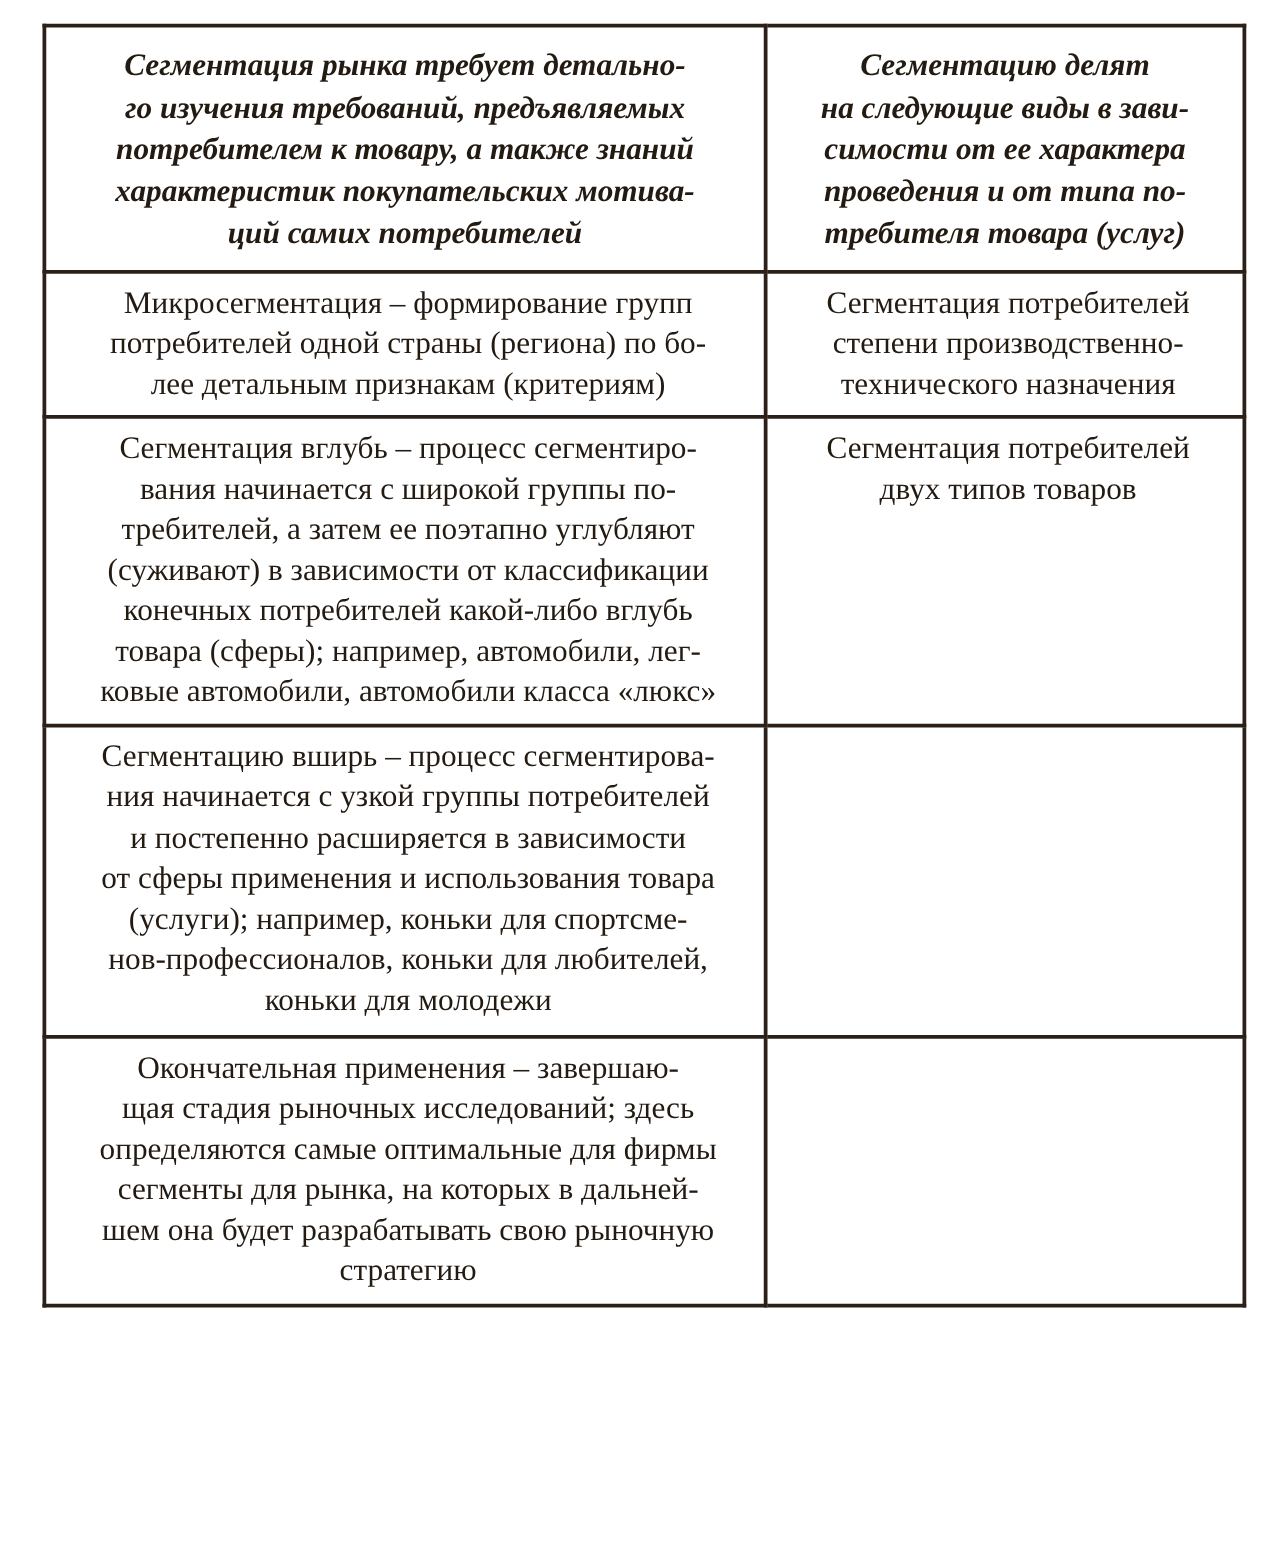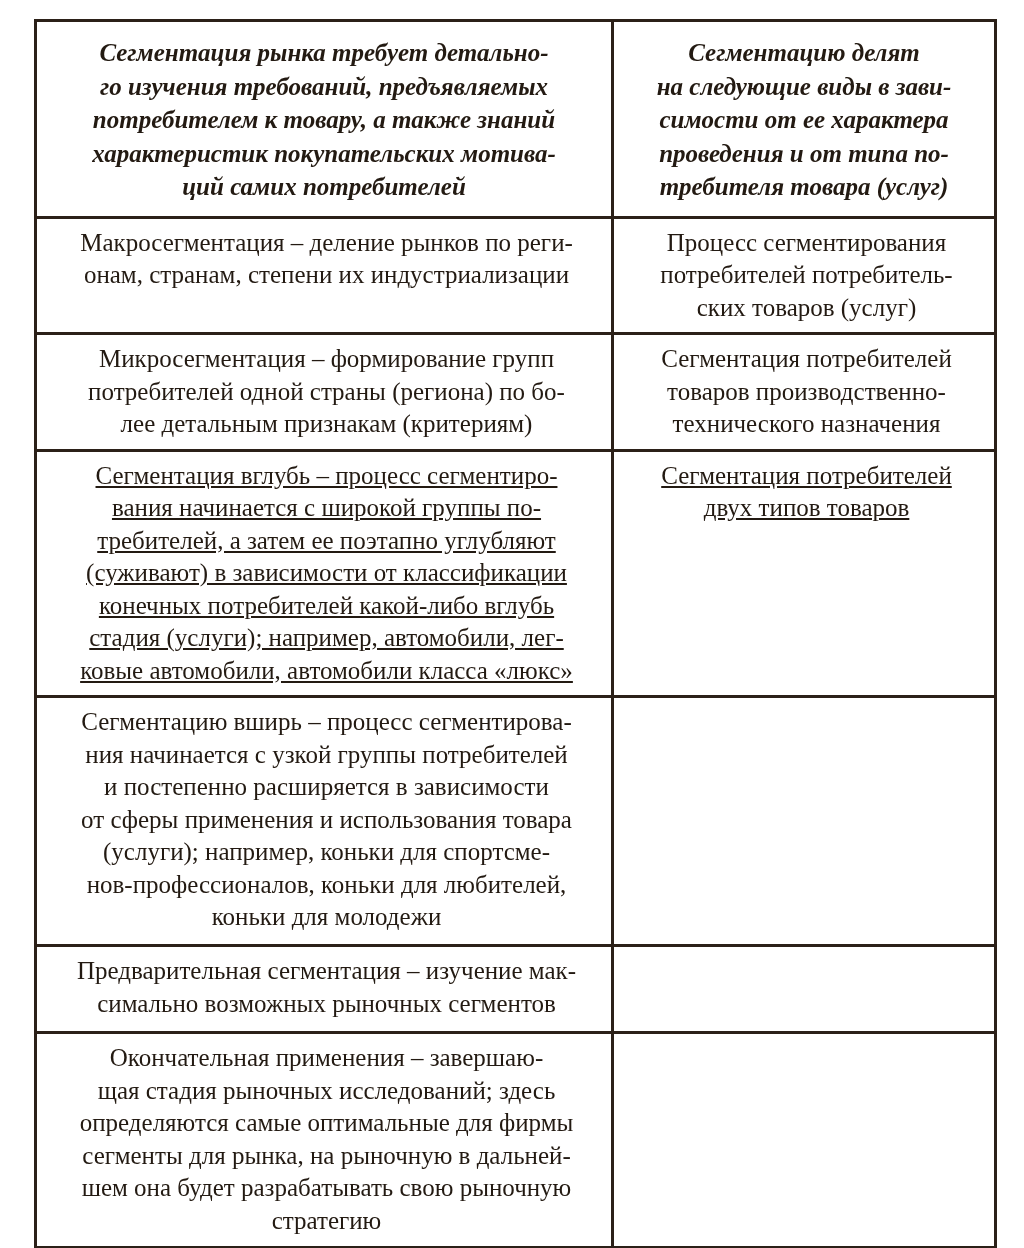--- a/index.html
+++ b/index.html
@@ -44,21 +44,21 @@
       padding: 8px 10px 8px 15px;
       text-align: left;
     }
     table.seg td.right {
       padding-left: 15px;
     }
     td.vmid { vertical-align: middle; }
     .line { display: block; white-space: nowrap; text-align: center; }
     tr.r1 td { height: 93px; }
     tr.r2 td { height: 95px; }
-    tr.r3 td { height: 226px; text-decoration: underline; }
+    tr.r3 td { height: 226px; }
     tr.r4 td { height: 230px; }
     tr.r5 td { height: 68px; }
     tr.r6 td { height: 196px; }
   </style>
 </head>
 <body>
 
 <table class="seg">
   <colgroup>
       <col class="c1">
@@ -76,82 +76,64 @@
       <th>
         <span class="line">Сегментацию делят</span>
         <span class="line">на следующие виды в зави-</span>
         <span class="line">симости от ее характера</span>
         <span class="line">проведения и от типа по-</span>
         <span class="line">требителя товара (услуг)</span>
       </th>
     </tr>
   </thead>
   <tbody>
-    <tr class="r1">
-      <td class="vmid">
-        <span class="line">Макросегментация – деление рынков по реги-</span>
-        <span class="line">онам, странам, степени их индустриализации</span>
-      </td>
-      <td class="right">
-        <span class="line">Процесс сегментирования</span>
-        <span class="line">потребителей потребитель-</span>
-        <span class="line">ских товаров (услуг)</span>
-      </td>
-    </tr>
     <tr class="r2">
       <td>
         <span class="line">Микросегментация – формирование групп</span>
         <span class="line">потребителей одной страны (региона) по бо-</span>
         <span class="line">лее детальным признакам (критериям)</span>
       </td>
       <td class="right">
         <span class="line">Сегментация потребителей</span>
-        <span class="line">товаров производственно-</span>
+        <span class="line">степени производственно-</span>
         <span class="line">технического назначения</span>
       </td>
     </tr>
     <tr class="r3">
       <td>
         <span class="line">Сегментация вглубь – процесс сегментиро-</span>
         <span class="line">вания начинается с широкой группы по-</span>
         <span class="line">требителей, а затем ее поэтапно углубляют</span>
         <span class="line">(суживают) в зависимости от классификации</span>
         <span class="line">конечных потребителей какой-либо вглубь</span>
-        <span class="line">стадия (услуги); например, автомобили, лег-</span>
+        <span class="line">товара (сферы); например, автомобили, лег-</span>
         <span class="line">ковые автомобили, автомобили класса «люкс»</span>
       </td>
       <td class="right vmid">
         <span class="line">Сегментация потребителей</span>
         <span class="line">двух типов товаров</span>
       </td>
     </tr>
     <tr class="r4">
       <td>
         <span class="line">Сегментацию вширь – процесс сегментирова-</span>
         <span class="line">ния начинается с узкой группы потребителей</span>
         <span class="line">и постепенно расширяется в зависимости</span>
         <span class="line">от сферы применения и использования товара</span>
         <span class="line">(услуги); например, коньки для спортсме-</span>
         <span class="line">нов-профессионалов, коньки для любителей,</span>
         <span class="line">коньки для молодежи</span>
       </td>
       <td class="right"></td>
     </tr>
-    <tr class="r5">
-      <td>
-        <span class="line">Предварительная сегментация – изучение мак-</span>
-        <span class="line">симально возможных рыночных сегментов</span>
-      </td>
-      <td class="right"></td>
-    </tr>
     <tr class="r6">
       <td>
         <span class="line">Окончательная применения – завершаю-</span>
         <span class="line">щая стадия рыночных исследований; здесь</span>
         <span class="line">определяются самые оптимальные для фирмы</span>
-        <span class="line">сегменты для рынка, на рыночную в дальней-</span>
+        <span class="line">сегменты для рынка, на которых в дальней-</span>
         <span class="line">шем она будет разрабатывать свою рыночную</span>
         <span class="line">стратегию</span>
       </td>
       <td class="right"></td>
     </tr>
   </tbody>
 </table>
 
 </body></html>

